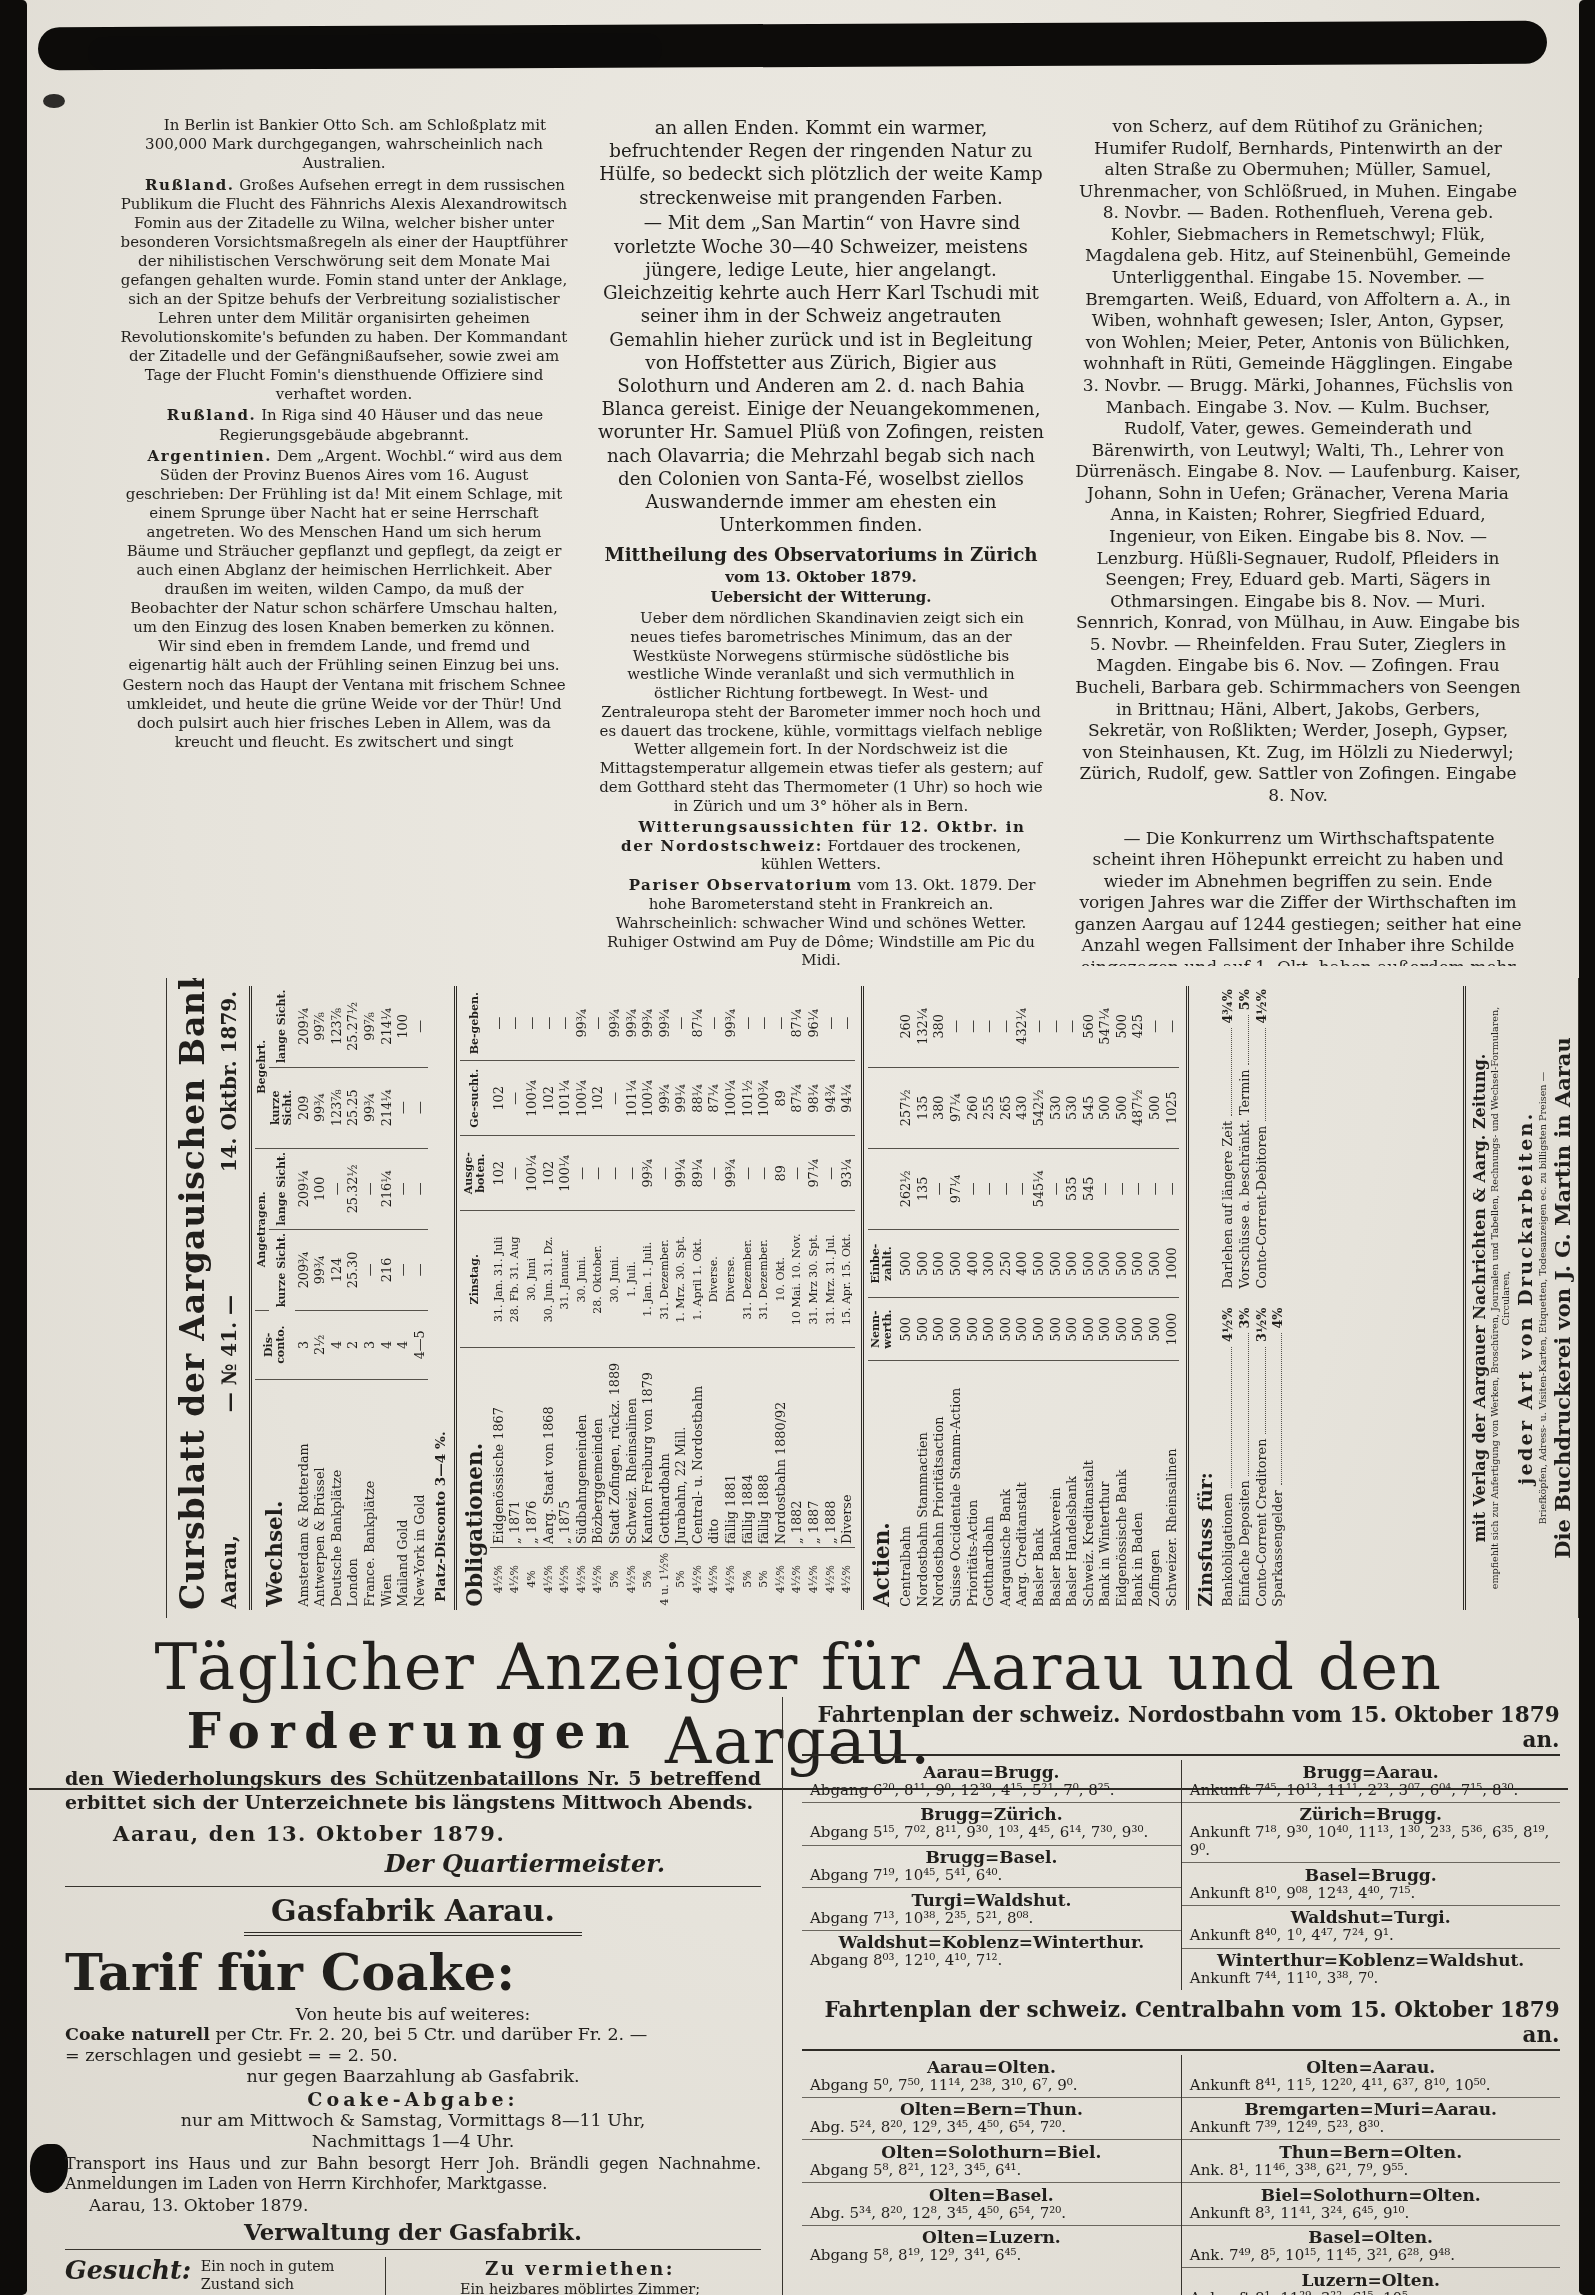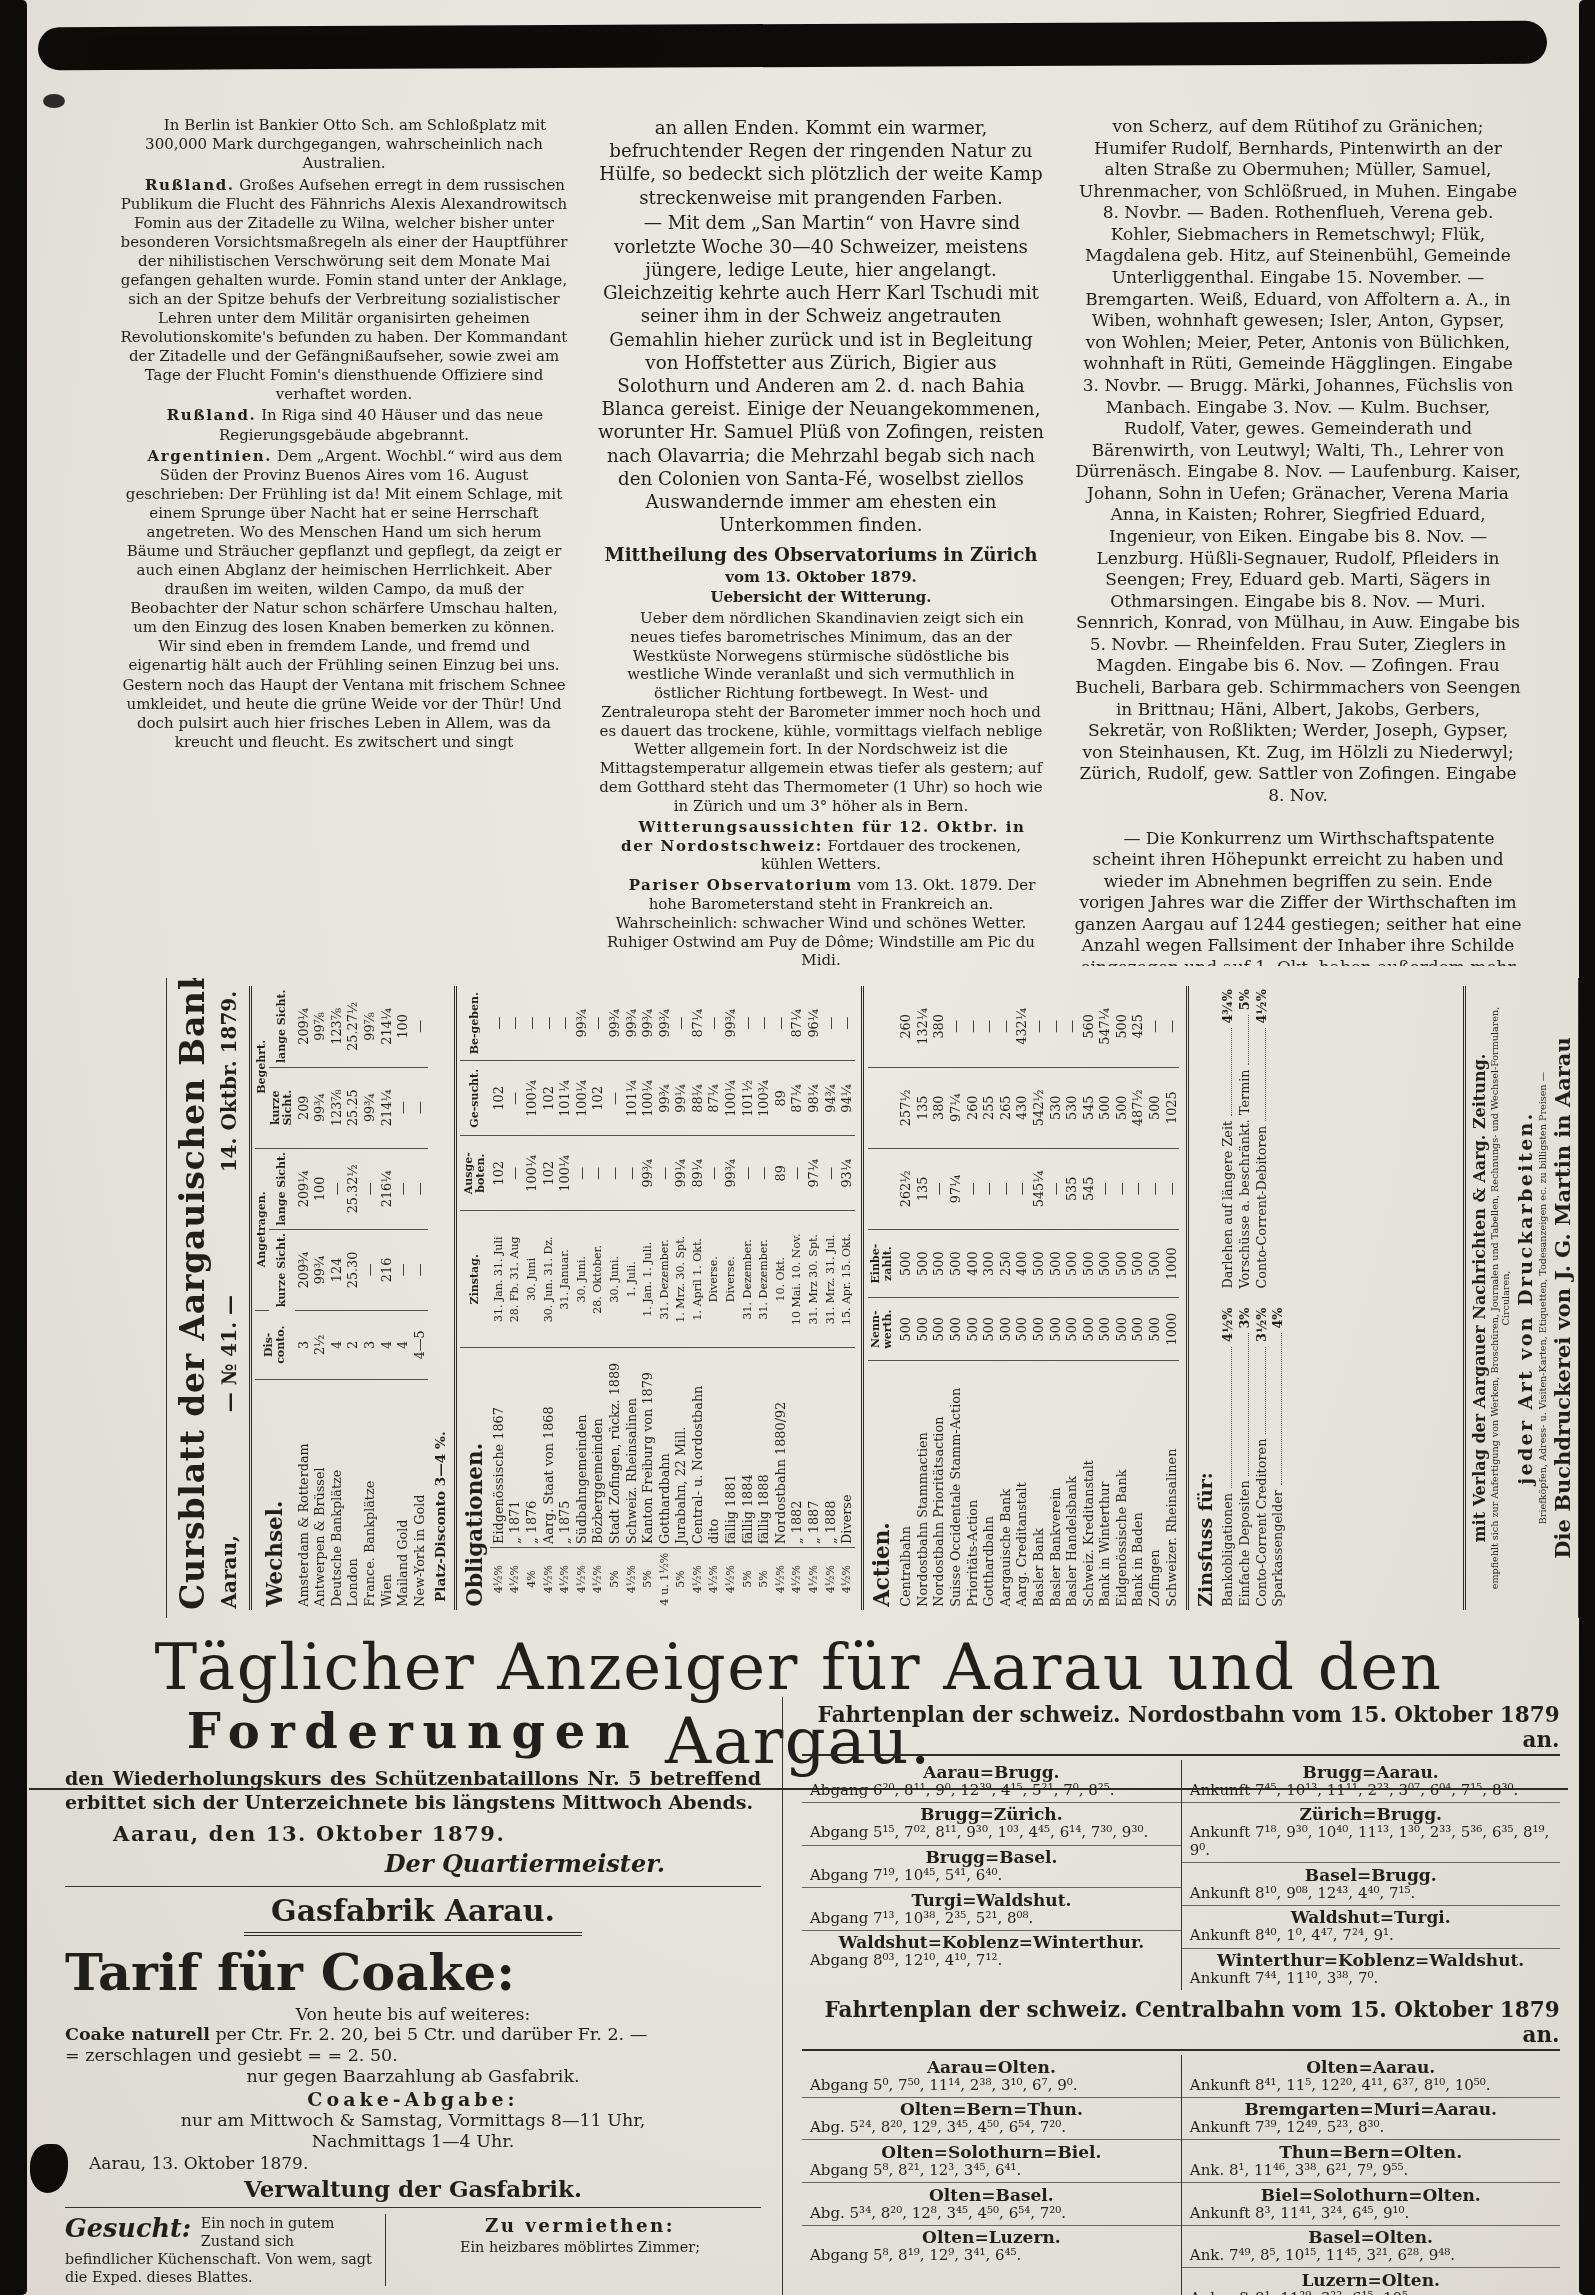--- a/index.html
+++ b/index.html
@@ -702,20 +702,21 @@
       <div>
         <div class="gas-company-wrap"><span class="gas-company">Gasfabrik Aarau.</span></div>
         <div class="gas-headline">Tarif für Coake:</div>
         <div class="gas-intro">Von heute bis auf weiteres:</div>
         <div class="gas-line"><span class="lbl">Coake naturell</span> <span>per Ctr. Fr. 2. 20, bei 5 Ctr. und darüber Fr. 2. —</span></div>
         <div class="gas-line">=  zerschlagen und gesiebt  =   =  2. 50.</div>
         <div class="gas-line gas-center">nur gegen Baarzahlung ab Gasfabrik.</div>
         <div class="gas-abgabe-title">Coake-Abgabe:</div>
         <div class="gas-line gas-center">nur am Mittwoch &amp; Samstag, Vormittags 8—11 Uhr,</div>
         <div class="gas-line gas-center">Nachmittags 1—4 Uhr.</div>
+        <div class="gas-transport">Transport ins Haus und zur Bahn besorgt Herr Joh. Brändli gegen Nachnahme. Anmeldungen im Laden von Herrn Kirchhofer, Marktgasse.</div>
         <div class="gas-date">Aarau, 13. Oktober 1879.</div>
         <div class="gas-sig">Verwaltung der Gasfabrik.</div>
       </div>
 
       <div class="small-ads">
         <div class="sa-left">
           <span class="sa-label">Gesucht:</span>
           <span>Ein noch in gutem Zustand sich befindlicher Küchenschaft. Von wem, sagt die Exped. dieses Blattes.</span>
         </div>
         <div class="sa-right">

